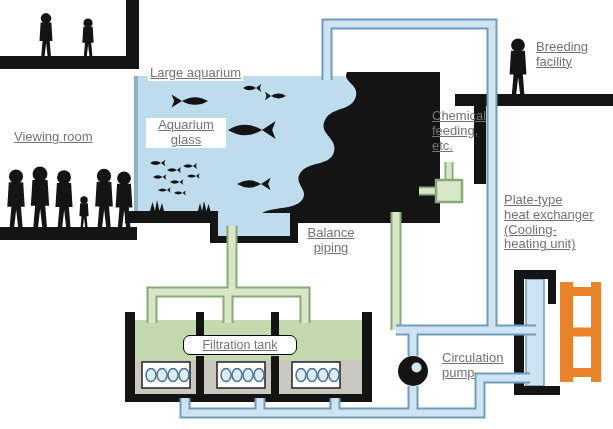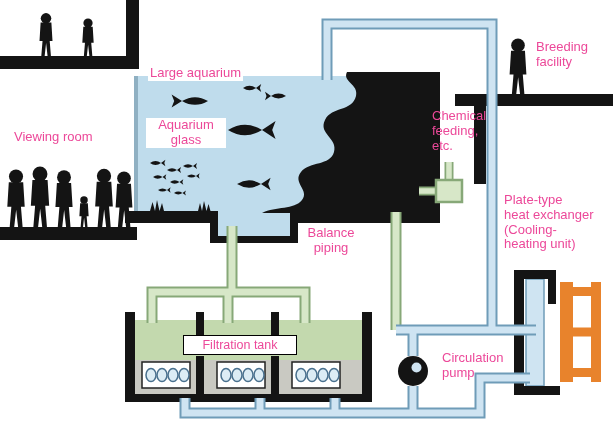--- a/index.html
+++ b/index.html
@@ -8,22 +8,23 @@
     width:613px;height:429px;
     background:#ffffff;
     overflow:hidden;
     font-family:"Liberation Sans", sans-serif;
   }
   .stage svg{position:absolute;left:0;top:0;}
   .lbl{
     position:absolute;
     font-size:13px;
     line-height:1.14;
-    color:#ec4899;
+    color:#737373;
     white-space:pre-line;
+    text-decoration:underline;
   }
   .lbl.bg{background:#fff;padding:0 2px;text-align:right;}
   .lbl.center{text-align:center;}
   .lbl.boxed{
     background:#fff;
     border:1px solid #000;
     text-align:center;
     padding:2px 0;
     font-size:12.5px;
   }
@@ -204,18 +205,18 @@
 etc.</div>
 
   <div class="lbl center" style="left:300px;top:226px;width:62px;">Balance
 piping</div>
 
   <div class="lbl" style="left:504px;top:193px;">Plate-type
 heat exchanger
 (Cooling-
 heating unit)</div>
 
-  <div class="lbl boxed" style="left:183px;top:335px;width:112px;">Filtration tank</div>
+  <div class="lbl boxed" style="left:183px;top:335px;width:112px;border-radius:7px;">Filtration tank</div>
 
   <div class="lbl" style="left:442px;top:351px;">Circulation
 pump</div>
 
 </div>
 
 </body></html>

